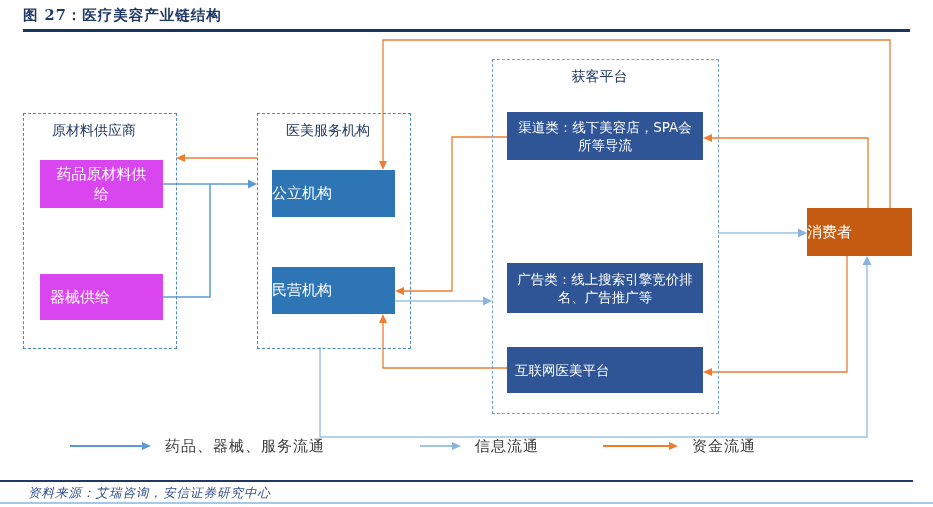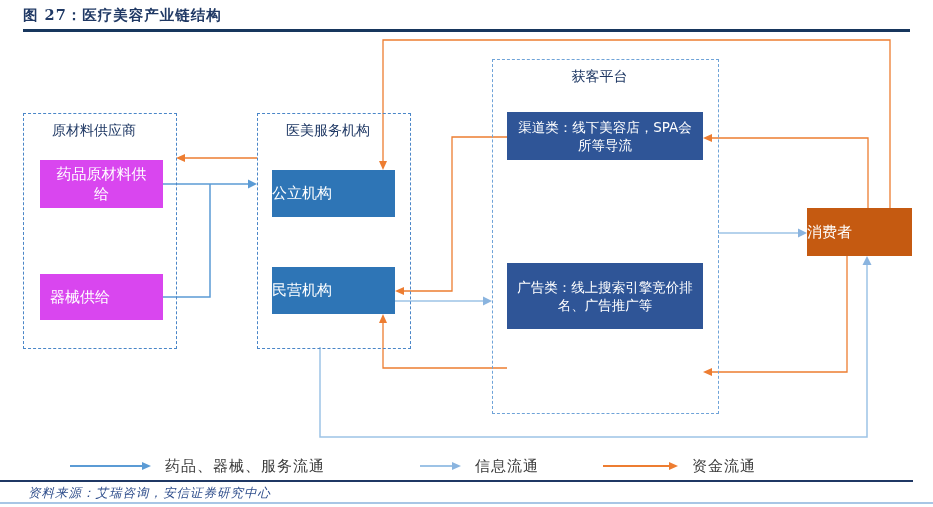--- a/index.html
+++ b/index.html
@@ -24,21 +24,21 @@
   
   .wires{position:absolute;left:0;top:0;width:933px;height:507px;pointer-events:none;}
   .wires path{fill:none;}
   .goods{stroke:#5B9BD5;stroke-width:1.5;}
   .info{stroke:#9DC3E6;stroke-width:1.5;}
   .money{stroke:#ED7D31;stroke-width:1.3;}
   .goods-head{fill:#5B9BD5;}
   .info-head{fill:#8AB4DF;}
   .money-head{fill:#ED7D31;}
   
-  .legend-item{position:absolute;top:456px;height:20px;display:flex;align-items:center;text-align:right;}
+  .legend-item{position:absolute;top:436px;height:20px;display:flex;align-items:center;text-align:right;}
   .leg-line{height:2px;}
   .leg-line.c-goods{background:#5B9BD5;width:72px;}
   .leg-line.c-info{background:#9DC3E6;width:32px;}
   .leg-line.c-money{background:#ED7D31;width:66px;}
   .leg-head{width:0;height:0;border-top:4.5px solid transparent;border-bottom:4.5px solid transparent;}
   .leg-head.c-goods{border-left:9px solid #5B9BD5;}
   .leg-head.c-info{border-left:9px solid #8AB4DF;}
   .leg-head.c-money{border-left:9px solid #ED7D31;}
   .leg-label{margin-left:14px;font-size:15px;color:#3B3B3B;letter-spacing:1px;white-space:nowrap;}
   
@@ -123,22 +123,25 @@
   <div class="node node-mid" style="left:272px;top:267px;width:123px;height:47px;">
     <span>民营机构</span>
   </div>
 
   <div class="group platform-border" style="left:492px;top:59px;width:225px;height:353px;">
     <div class="group-label">获客平台</div>
   </div>
   <div class="node node-navy" style="left:507px;top:112px;width:196px;height:48px;">
     <span>渠道类：线下美容店，SPA会所等导流</span>
   </div>
-  <div class="node node-navy" style="left:507px;top:263px;width:196px;height:66px;">
+  <div class="node node-navy" style="left:507px;top:263px;width:196px;height:50px;">
     <span>广告类：线上搜索引擎竞价排名、广告推广等</span>
+  </div>
+  <div class="node node-navy" style="left:507px;top:347px;width:196px;height:46px;">
+    <span>互联网医美平台</span>
   </div>
 
   <div class="node node-consumer" style="left:807px;top:208px;width:105px;height:48px;">
     <span>消费者</span>
   </div>
 
   <div class="legend-item" style="left:70px;">
     <div class="leg-line c-goods"></div>
     <div class="leg-head c-goods"></div>
     <div class="leg-label">药品、器械、服务流通</div>

